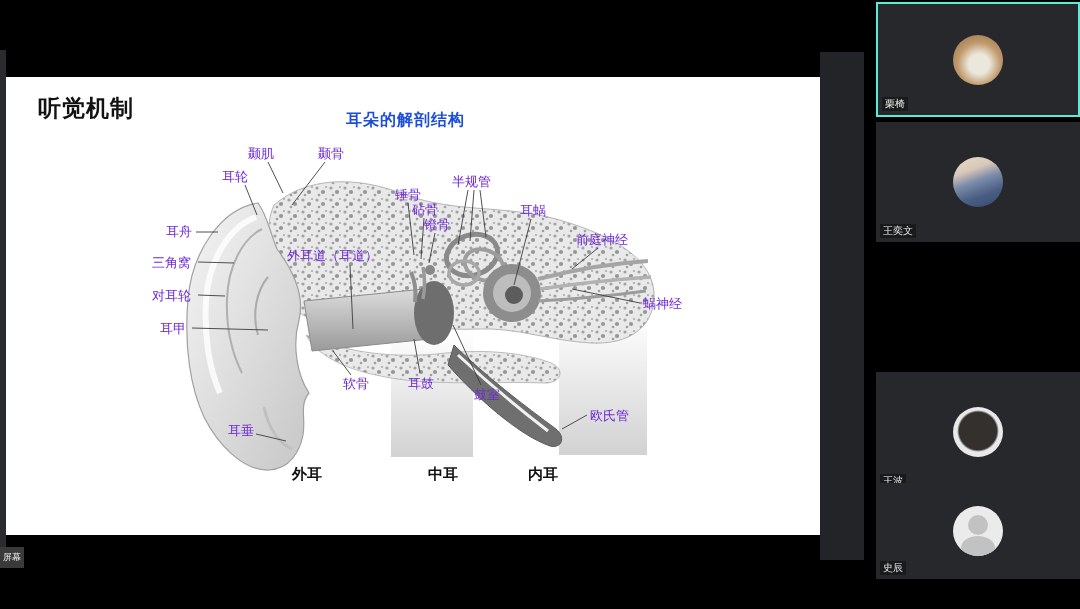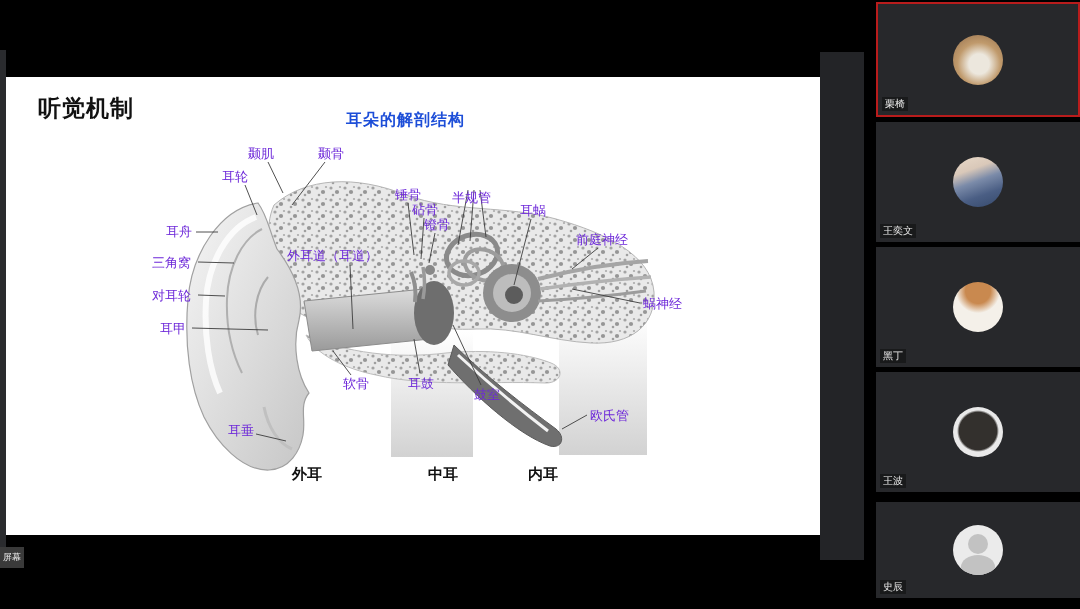--- a/index.html
+++ b/index.html
@@ -36,21 +36,21 @@
   .share-toast{
     left:0px;top:547px;background:#3a3a3a;color:#efefef;font-size:9px;
     padding:5px 3px;line-height:11px;
   }
   
   .rail{left:866px;top:0;width:214px;height:609px;background:#000;}
   .tile{
     position:absolute;left:10px;width:204px;background:#27282b;
     box-sizing:border-box;
   }
-  .tile.active{border:2px solid #b91c1c;}
+  .tile.active{border:2px solid #5eead4;}
   .avatar{
     position:absolute;left:50%;top:50%;transform:translate(-50%,-50%);
     width:50px;height:50px;border-radius:50%;overflow:hidden;
   }
   .avatar-photo-man{background:radial-gradient(circle at 52% 58%,#ece7dd 0 26%,#c09a6c 55%,#8f6b4a 100%);}
   .avatar-photo-mountain{background:linear-gradient(160deg,#e9dac9 0%,#d9c8b9 28%,#7b8ba9 48%,#4a5e84 72%,#35496b 100%);}
   .avatar-cartoon-light{background:radial-gradient(circle at 50% 18%,#c9894f 0 26%,#f4f0e9 46% 100%);}
   .avatar-cartoon-dark{background:radial-gradient(circle at 50% 48%,#33302d 0 52%,#e9e9e9 58% 100%);}
   .avatar-default{background:#ebebeb;}
   .avatar-default .head{
@@ -177,21 +177,21 @@
     <div class="abs anat-label" style="left:146px;top:179px;">三角窝</div>
     <div class="abs anat-label" style="left:146px;top:212px;">对耳轮</div>
     <div class="abs anat-label" style="left:154px;top:245px;">耳甲</div>
     <div class="abs anat-label" style="left:281px;top:172px;">外耳道（耳道）</div>
     <div class="abs anat-label" style="left:337px;top:300px;">软骨</div>
     <div class="abs anat-label" style="left:402px;top:300px;">耳鼓</div>
     <div class="abs anat-label" style="left:468px;top:312px;font-family:Liberation Mono, monospace;">鼓室</div>
     <div class="abs anat-label" style="left:389px;top:111px;">锤骨</div>
     <div class="abs anat-label" style="left:406px;top:126px;">砧骨</div>
     <div class="abs anat-label" style="left:418px;top:141px;">镫骨</div>
-    <div class="abs anat-label" style="left:446px;top:98px;margin-top:16px;">半规管</div>
+    <div class="abs anat-label" style="left:446px;top:98px;">半规管</div>
     <div class="abs anat-label" style="left:514px;top:127px;">耳蜗</div>
     <div class="abs anat-label" style="left:570px;top:156px;">前庭神经</div>
     <div class="abs anat-label" style="left:637px;top:220px;">蜗神经</div>
     <div class="abs anat-label" style="left:584px;top:332px;">欧氏管</div>
     <div class="abs anat-label" style="left:222px;top:347px;">耳垂</div>
 
     <div class="abs section-label" style="left:286px;top:388px;">外耳</div>
     <div class="abs section-label" style="left:422px;top:388px;">中耳</div>
     <div class="abs section-label" style="left:522px;top:388px;">内耳</div>
   </div>
@@ -204,31 +204,27 @@
   <div class="tile active" style="top:2px;height:115px;">
     <div class="avatar avatar-photo-man"></div>
     <div class="name-tag">栗椅</div>
   </div>
 
   <div class="tile" style="top:122px;height:120px;">
     <div class="avatar avatar-photo-mountain"></div>
     <div class="name-tag">王奕文</div>
   </div>
 
-  <div class="tile" style="top:247px;height:120px;">
-    <div class="avatar avatar-cartoon-light"></div>
-    <div class="name-tag">黑丁</div>
-  </div>
 
   <div class="tile" style="top:372px;height:120px;">
     <div class="avatar avatar-cartoon-dark"></div>
     <div class="name-tag">王波</div>
   </div>
 
-  <div class="tile" style="top:502px;height:96px;">
+  <div class="tile" style="top:483px;height:96px;">
     <div class="avatar avatar-default">
       <div class="head"></div>
         <div class="body"></div>
     </div>
     <div class="name-tag">史辰</div>
   </div>
 
 </div>
 
 </body></html>

